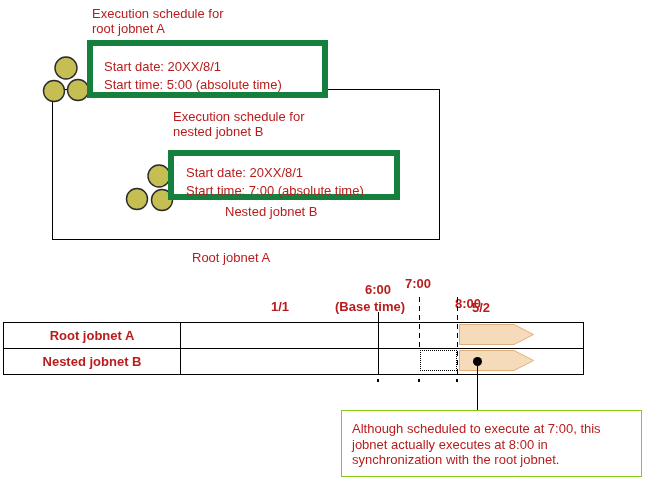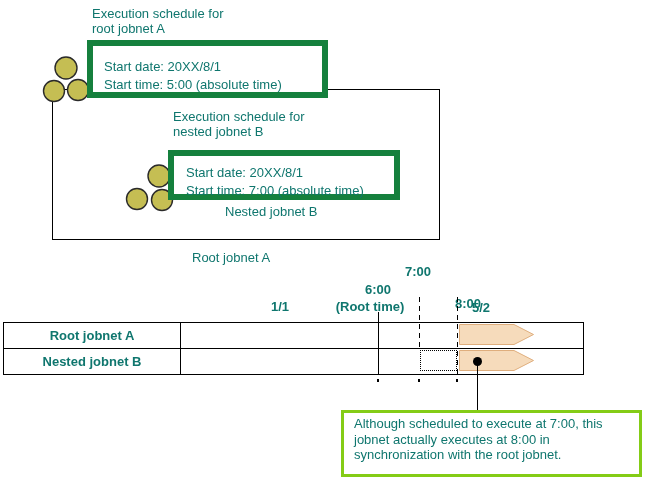--- a/index.html
+++ b/index.html
@@ -1,18 +1,18 @@
 <!DOCTYPE html>
 <html><head>
 <meta charset="utf-8">
 <style>
   html,body{margin:0;padding:0;background:#fff;}
   .stage{
     position:relative;width:646px;height:482px;background:#fff;overflow:hidden;
-    font-family:"Liberation Sans","DejaVu Sans",sans-serif;font-size:13px;color:#0f766e;
+    font-family:"Liberation Sans","DejaVu Sans",sans-serif;font-size:13px;color:#b91c1c;
   }
   .abs{position:absolute;}
   .pre{white-space:pre-line;line-height:15px;}
   .rect{position:absolute;border:1px solid #000;box-sizing:border-box;background:transparent;}
   .whitebox{position:absolute;border:6px solid #15803d;box-sizing:border-box;background:#fff;z-index:3;}
   .boxline{line-height:17.5px;}
   .ctr{display:flex;align-items:center;justify-content:center;text-align:center;font-weight:bold;}
   .vline-solid{position:absolute;width:1px;background:#000;z-index:2;}
   .vline-dashed{
     position:absolute;width:1px;z-index:2;
@@ -23,22 +23,22 @@
   .tbl-hline{position:absolute;height:1px;background:#000;z-index:1;}
   .tbl-vline{position:absolute;width:1px;background:#000;z-index:1;}
   .dottedrect{position:absolute;border:1px dotted #000;box-sizing:border-box;z-index:2;}
   .icon-svg{position:absolute;z-index:2;}
   .icon-svg circle{stroke-width:1.4;}
   .arrow-svg{position:absolute;z-index:3;}
   .blackdot{position:absolute;width:9px;height:9px;border-radius:50%;background:#000;z-index:4;}
   .connector{position:absolute;width:1px;background:#000;z-index:4;}
   .callout{
     position:absolute;left:341px;top:410px;width:301px;height:67px;
-    border:3px solid #84cc16;box-sizing:border-box;background:#fff;z-index:5;
-    padding:3px 0 0 10px;line-height:15.5px;white-space:pre-line;
+    border:1px solid #84cc16;box-sizing:border-box;background:#fff;z-index:5;
+    padding:10px 0 0 10px;line-height:15.5px;white-space:pre-line;
   }
 </style>
 </head>
 <body>
 
 <div class="stage">
 
   <div class="abs pre" style="left:92px;top:6px;">Execution schedule for
 root jobnet A</div>
 
@@ -67,24 +67,24 @@
   <div class="whitebox" style="left:168px;top:150px;width:232px;height:50px;padding:8px 0 0 12px;">
     <div class="boxline">Start date: 20XX/8/1</div>
     <div class="boxline">Start time: 7:00 (absolute time)</div>
   </div>
 
   <div class="abs" style="left:225px;top:204px;z-index:2;">Nested jobnet B</div>
 
   <div class="abs" style="left:192px;top:250px;">Root jobnet A</div>
 
   <div class="abs ctr" style="left:358px;top:282px;width:40px;">6:00</div>
-  <div class="abs ctr" style="left:398px;top:264px;width:40px;">7:00</div>
+  <div class="abs ctr" style="left:398px;top:276px;width:40px;">7:00</div>
   <div class="abs ctr" style="left:448px;top:282px;width:40px;margin-top:14px;">8:00</div>
   <div class="abs ctr" style="left:260px;top:299px;width:40px;">1/1</div>
-  <div class="abs ctr" style="left:334px;top:299px;width:72px;">(Root time)</div>
+  <div class="abs ctr" style="left:334px;top:299px;width:72px;">(Base time)</div>
   <div class="abs ctr" style="left:461px;top:300px;width:40px;">5/2</div>
 
   <div class="vline-solid" style="left:378px;top:312px;height:63px;"></div>
   <div class="vline-dashed" style="left:419px;top:297px;height:54px;"></div>
   <div class="vline-dashed" style="left:457px;top:297px;height:78px;"></div>
   <div class="linedot" style="left:377px;top:379px;"></div>
   <div class="linedot" style="left:418px;top:379px;"></div>
   <div class="linedot" style="left:456px;top:379px;"></div>
 
   <div class="tbl-border" style="left:3px;top:322px;width:581px;height:53px;"></div>

